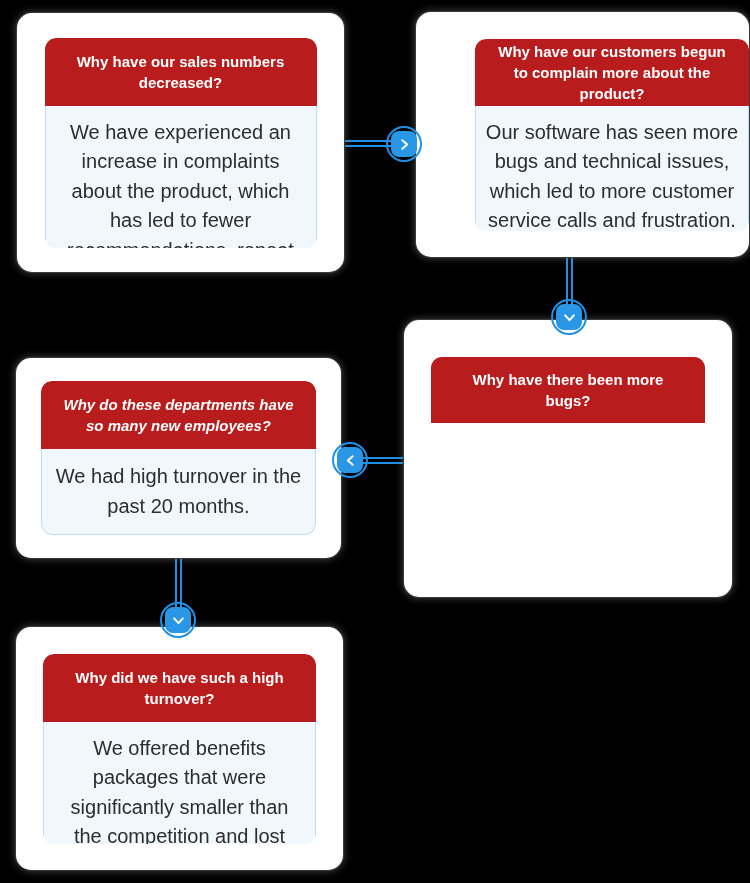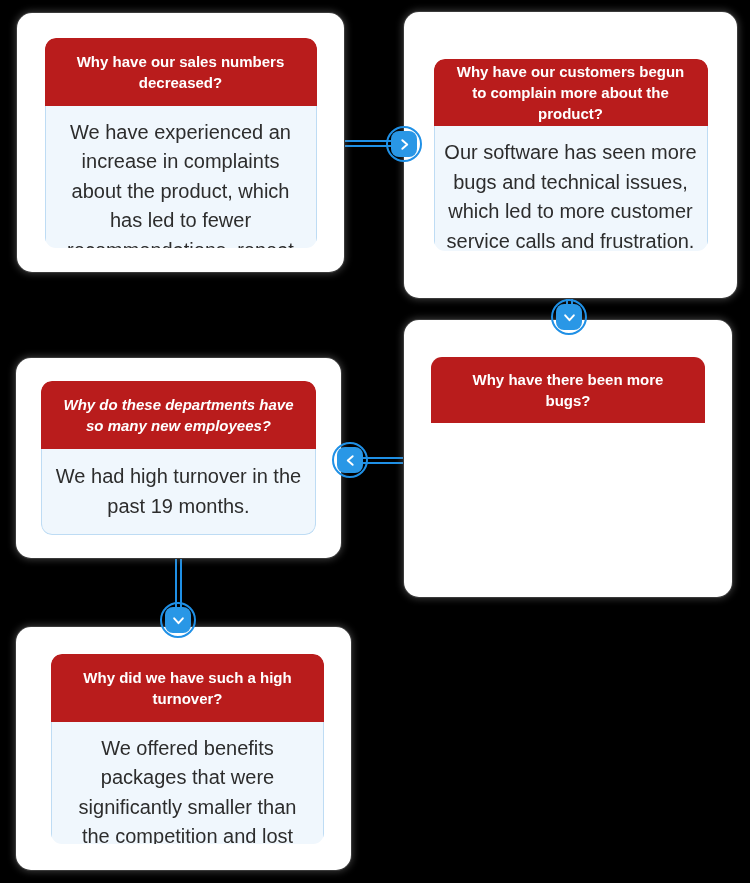--- a/index.html
+++ b/index.html
@@ -58,24 +58,24 @@
     text-align: center;
     display: flex;
     align-items: center;
     justify-content: center;
     padding: 12px 12px;
     box-sizing: border-box;
     flex: 1;
   }
   
   .outer.c1 { left: 17px;  top: 13px;  width: 327px; height: 259px; }
-  .outer.c2 { left: 404px; top: 12px;  width: 333px; height: 286px; }
+  .outer.c2 { left: 416px; top: 12px;  width: 333px; height: 245px; justify-content: flex-end; }
   .outer.c3 { left: 404px; top: 320px; width: 328px; height: 277px; }
   .outer.c4 { left: 16px;  top: 358px; width: 325px; height: 200px; }
-  .outer.c5 { left: 16px;  top: 627px; width: 327px; height: 243px; padding-left: 8px; }
+  .outer.c5 { left: 16px;  top: 627px; width: 327px; height: 243px; }
   .c1 .card { height: 210px; width: 272px; }
   .c1 .card-header { min-height: 68px; }
   .c2 .card { height: 192px; }
   .c2 .card-header { min-height: 67px; }
   .c2 .card-body { padding: 12px 6px; }
   .c3 .card { height: 226px; }
   .c3 .card-header { min-height: 66px; margin-top: 11px; }
   .c4 .card { height: 154px; width: 275px; }
   .c4 .card-header { min-height: 68px; font-style: italic; }
   .c5 .card { height: 190px; width: 273px; }
@@ -164,21 +164,21 @@
       </div>
     </div>
   </div>
 
   <div class="outer c4">
     <div class="card">
       <div class="card-header">
         <span>Why do these departments have so many new employees?</span>
       </div>
       <div class="card-body">
-        <span>We had high turnover in the past 19 months.</span>
+        <span>We had high turnover in the past 20 months.</span>
       </div>
     </div>
   </div>
 
   <div class="outer c5">
     <div class="card">
       <div class="card-header">
         <span>Why did we have such a high turnover?</span>
       </div>
       <div class="card-body">

